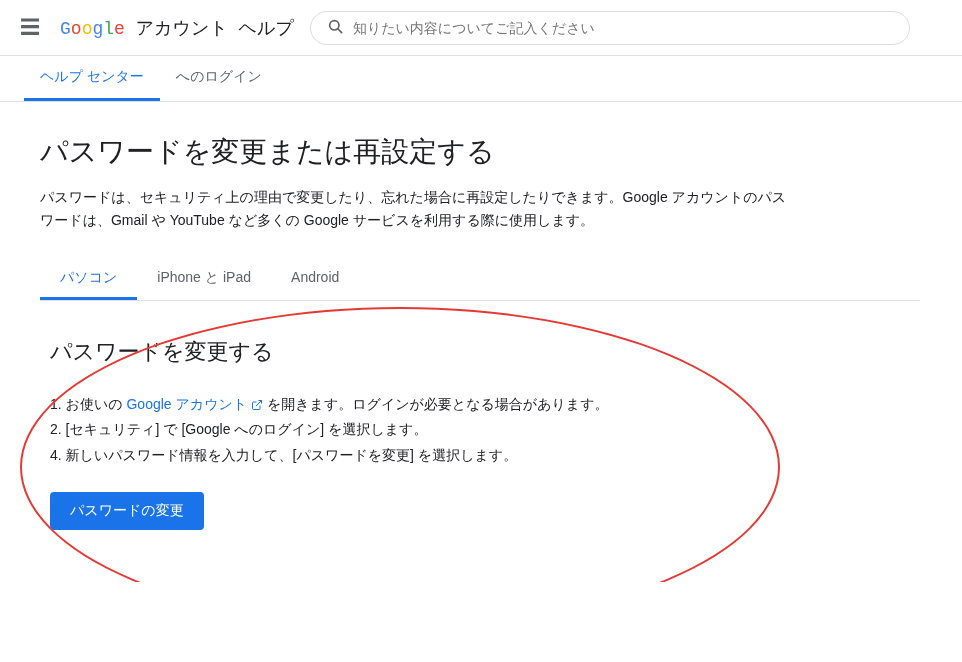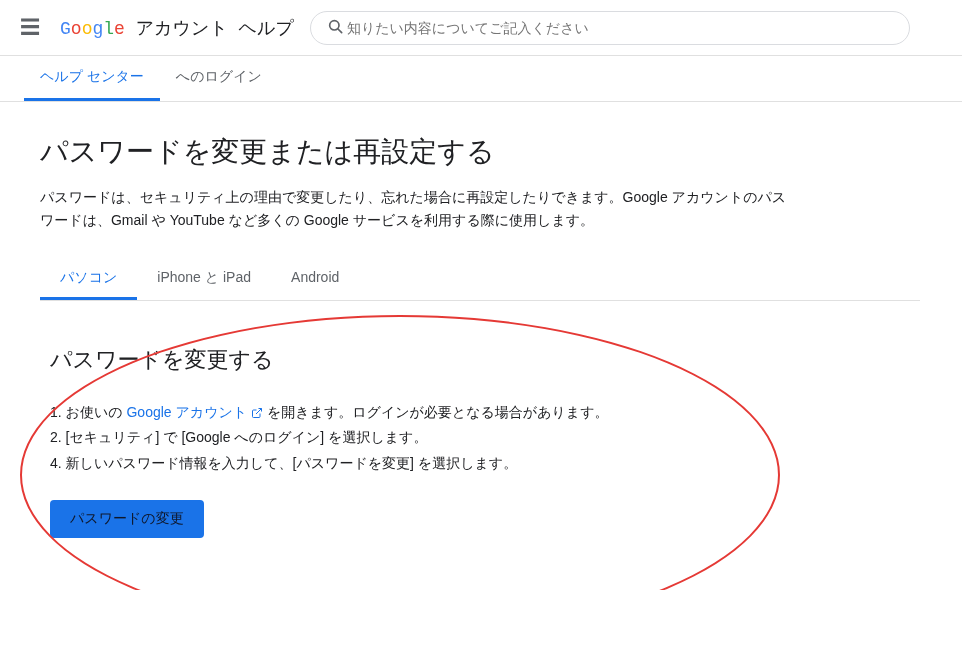--- a/index.html
+++ b/index.html
@@ -43,21 +43,21 @@
     .logo-e { color: #EA4335; }
 
     .search-bar {
       display: flex;
       align-items: center;
       border: 1px solid #dadce0;
       border-radius: 24px;
       padding: 6px 16px;
       flex: 1;
       max-width: 600px;
-      gap: 4px;
+      gap: 10px;
     }
     .search-icon-wrap {
       color: #5f6368;
       font-size: 16px;
     }
     .search-input {
       border: none;
       outline: none;
       font-size: 14px;
       color: #202124;
@@ -106,21 +106,21 @@
       line-height: 1.6;
       margin-bottom: 28px;
       max-width: 750px;
     }
 
     
     .content-tabs {
       display: flex;
       gap: 0;
       border-bottom: 1px solid #e0e0e0;
-      margin-bottom: 24px;
+      margin-bottom: 16px;
     }
     .content-tab {
       padding: 10px 20px;
       font-size: 14px;
       cursor: pointer;
       color: #5f6368;
       border-bottom: 3px solid transparent;
       font-weight: 500;
     }
     .content-tab.active {
@@ -164,21 +164,21 @@
     .link {
       color: #1a73e8;
       text-decoration: none;
       margin-top: 19px;
     }
     .bold-bracket {
       font-weight: 500;
     }
     .change-btn {
       background: #1a73e8;
-      color: #0f172a;
+      color: #ffffff;
       border: none;
       border-radius: 4px;
       padding: 10px 20px;
       font-size: 14px;
       cursor: pointer;
       font-weight: 500;
     }
   </style>
 </head>
 <body>

